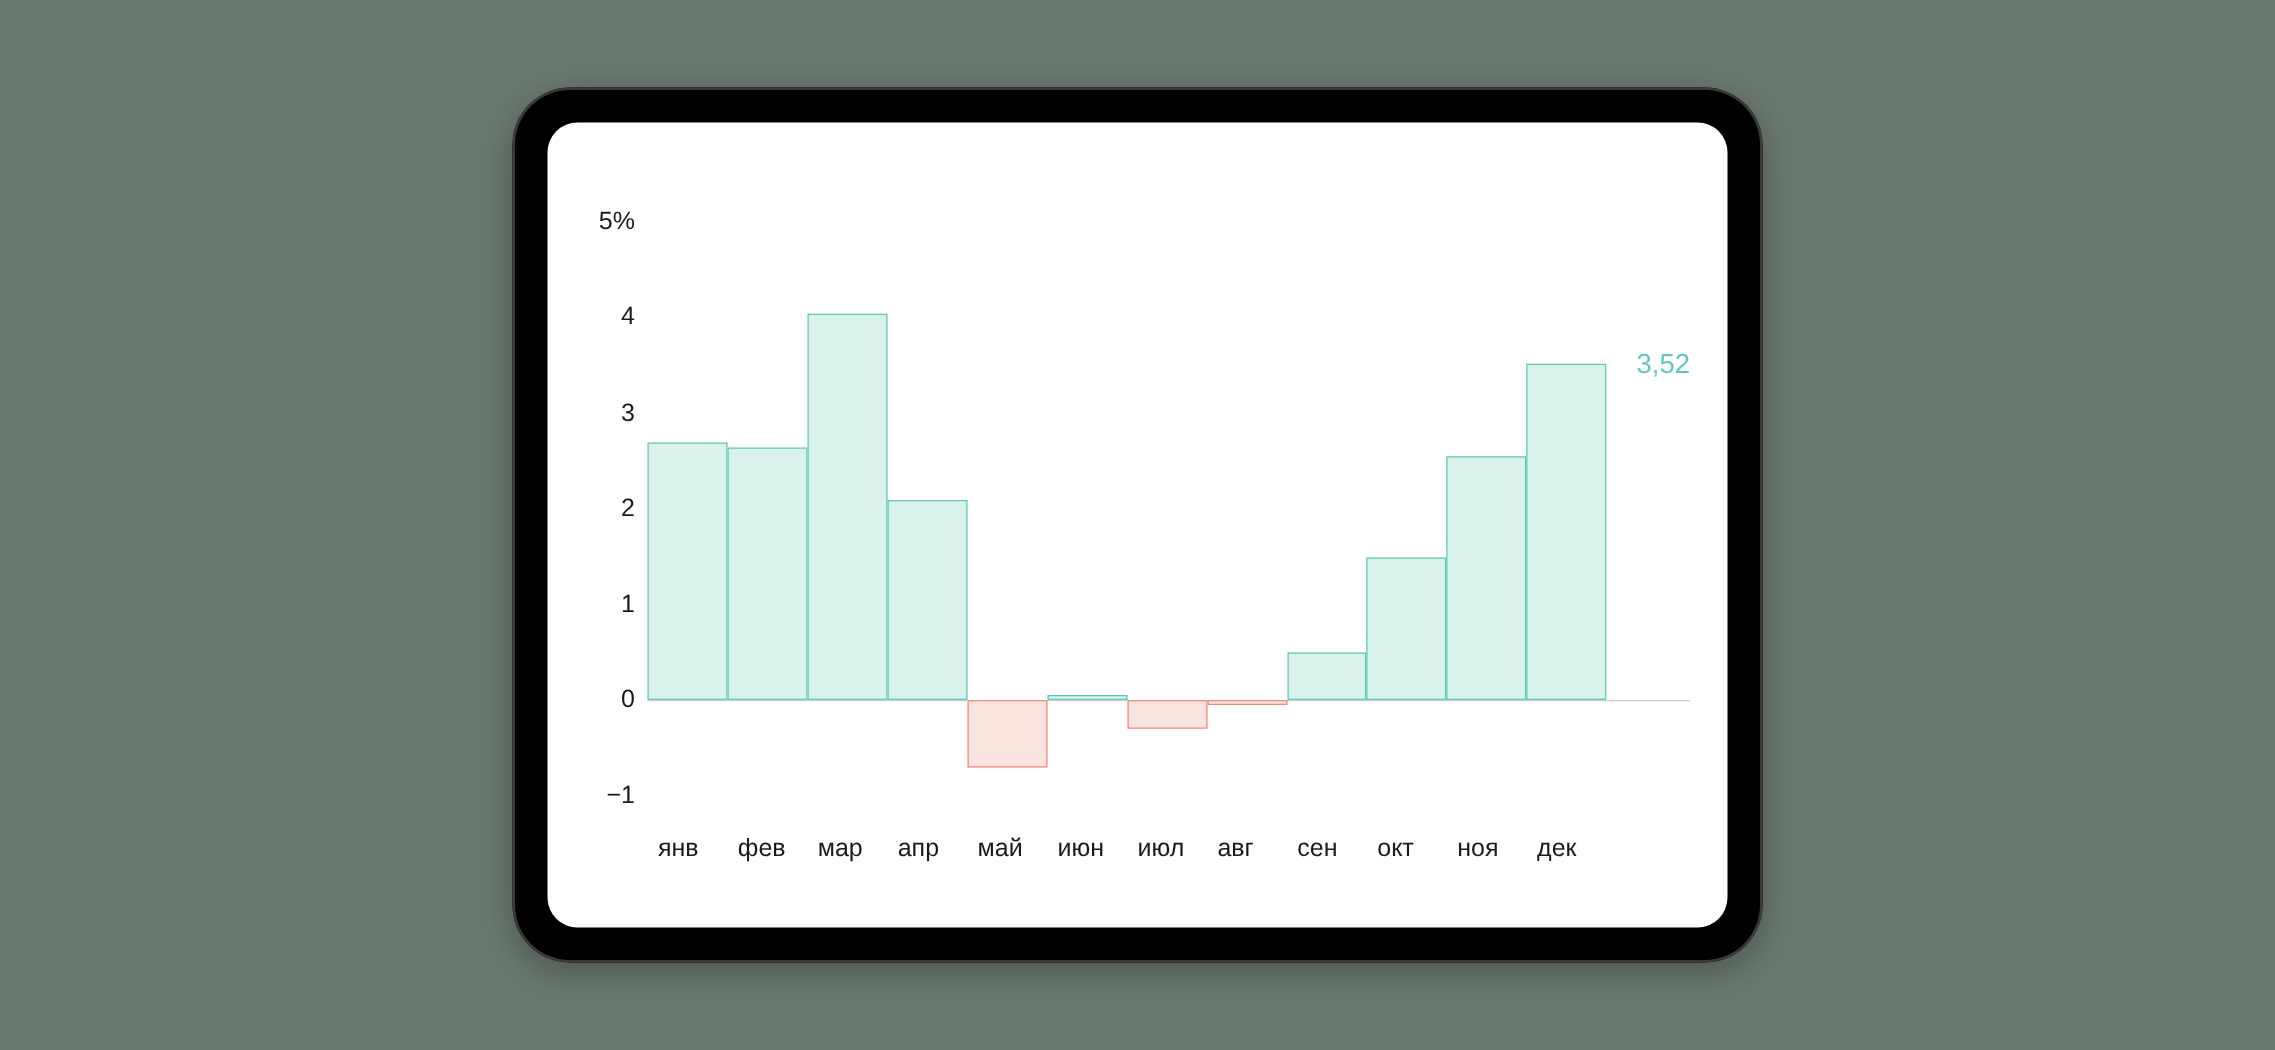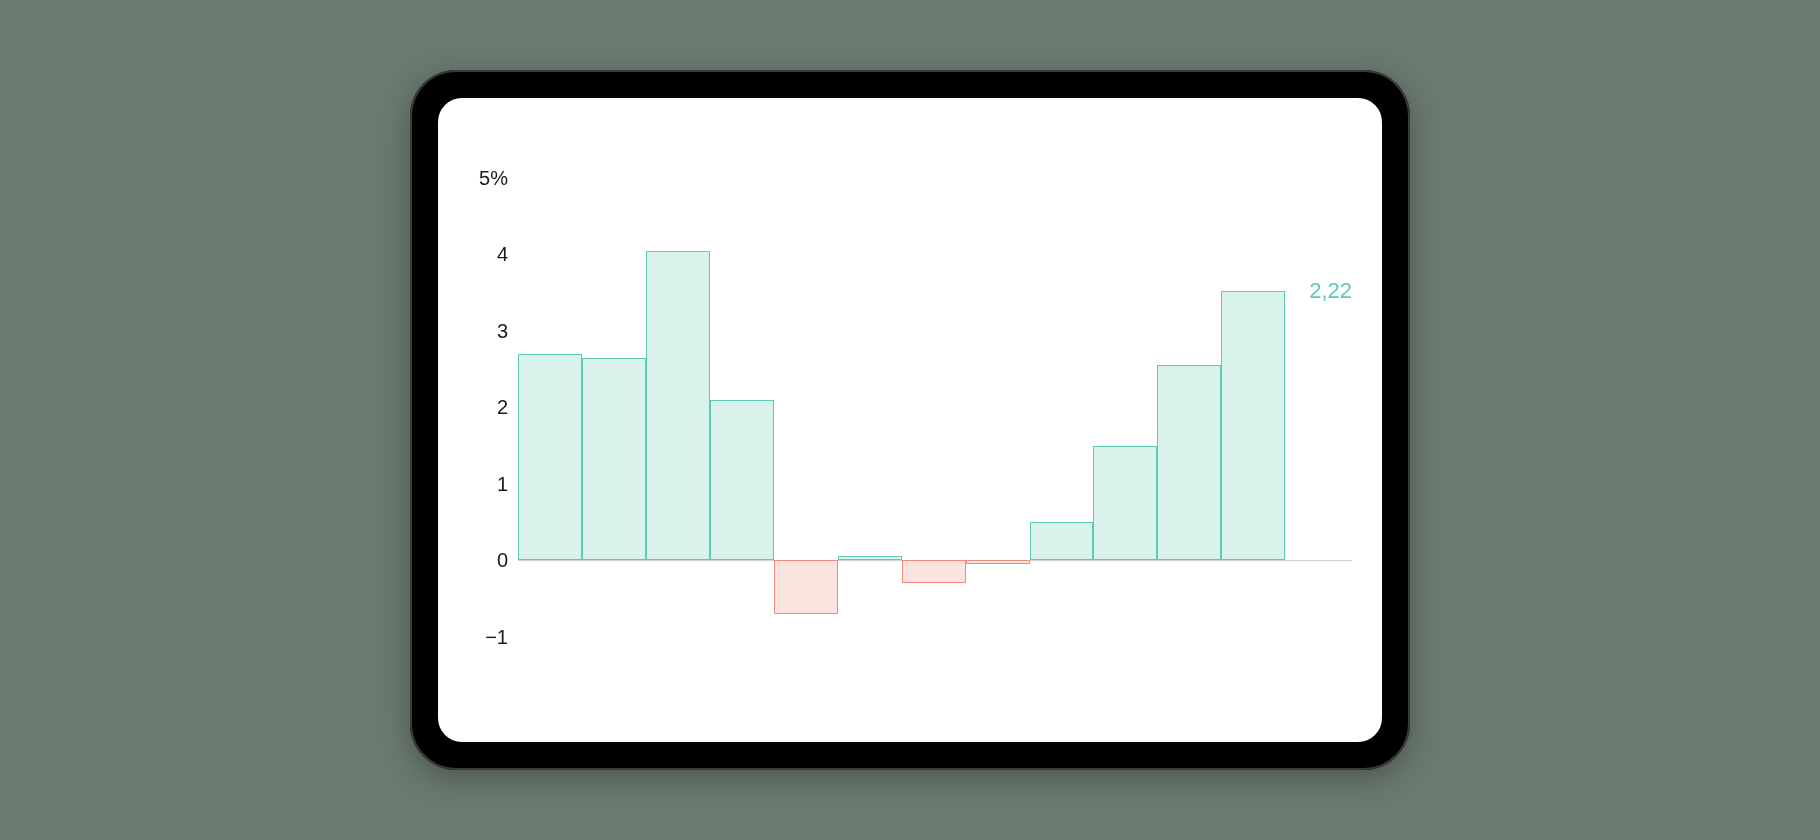--- a/index.html
+++ b/index.html
@@ -121,16 +121,30 @@
           <div class="bar pos" style="left: 23%; width: 7.66667%; top: 46.7742%; height: 33.871%;"></div>
           <div class="bar neg" style="left: 30.6667%; width: 7.66667%; top: 80.6452%; height: 11.2903%;"></div>
           <div class="bar pos" style="left: 38.3333%; width: 7.66667%; top: 79.8387%; height: 0.806452%;"></div>
           <div class="bar neg" style="left: 46%; width: 7.66667%; top: 80.6452%; height: 4.83871%;"></div>
           <div class="bar neg" style="left: 53.6667%; width: 7.66667%; top: 80.6452%; height: 0.806452%;"></div>
           <div class="bar pos" style="left: 61.3333%; width: 7.66667%; top: 72.5806%; height: 8.06452%;"></div>
           <div class="bar pos" style="left: 69%; width: 7.66667%; top: 56.4516%; height: 24.1935%;"></div>
           <div class="bar pos" style="left: 76.6667%; width: 7.66667%; top: 39.5161%; height: 41.129%;"></div>
           <div class="bar pos" style="left: 84.3333%; width: 7.66667%; top: 23.871%; height: 56.7742%;"></div>
         </div>
-      <div class="end-value" id="end-value" style="top: calc(23.871%); right: 0px;">2,22</div>
+      <div class="x-labels" id="x-labels">
+          <div class="x-label" style="left: 1%;">янв</div>
+          <div class="x-label" style="left: 8.66667%;">фев</div>
+          <div class="x-label" style="left: 16.3333%;">мар</div>
+          <div class="x-label" style="left: 24%;">апр</div>
+          <div class="x-label" style="left: 31.6667%;">май</div>
+          <div class="x-label" style="left: 39.3333%;">июн</div>
+          <div class="x-label" style="left: 47%;">июл</div>
+          <div class="x-label" style="left: 54.6667%;">авг</div>
+          <div class="x-label" style="left: 62.3333%;">сен</div>
+          <div class="x-label" style="left: 70%;">окт</div>
+          <div class="x-label" style="left: 77.6667%;">ноя</div>
+          <div class="x-label" style="left: 85.3333%;">дек</div>
+        </div>
+      <div class="end-value" id="end-value" style="top: calc(23.871%); right: 0px;">3,52</div>
     </div>
   </div>
 </div>
 
 </body></html>

